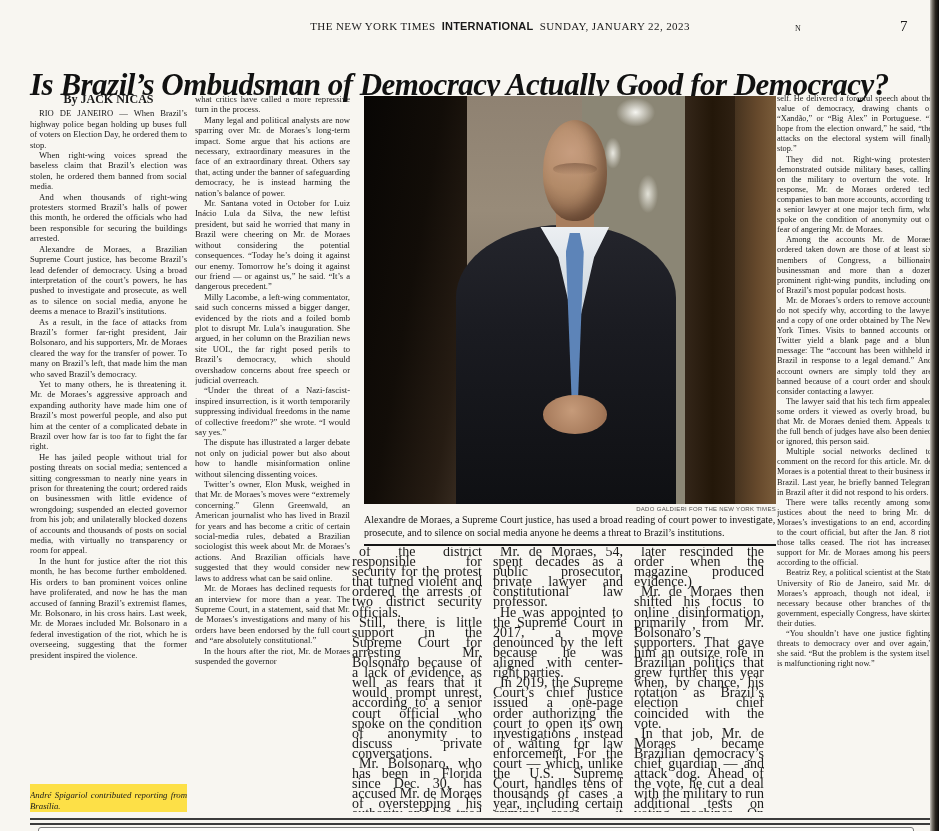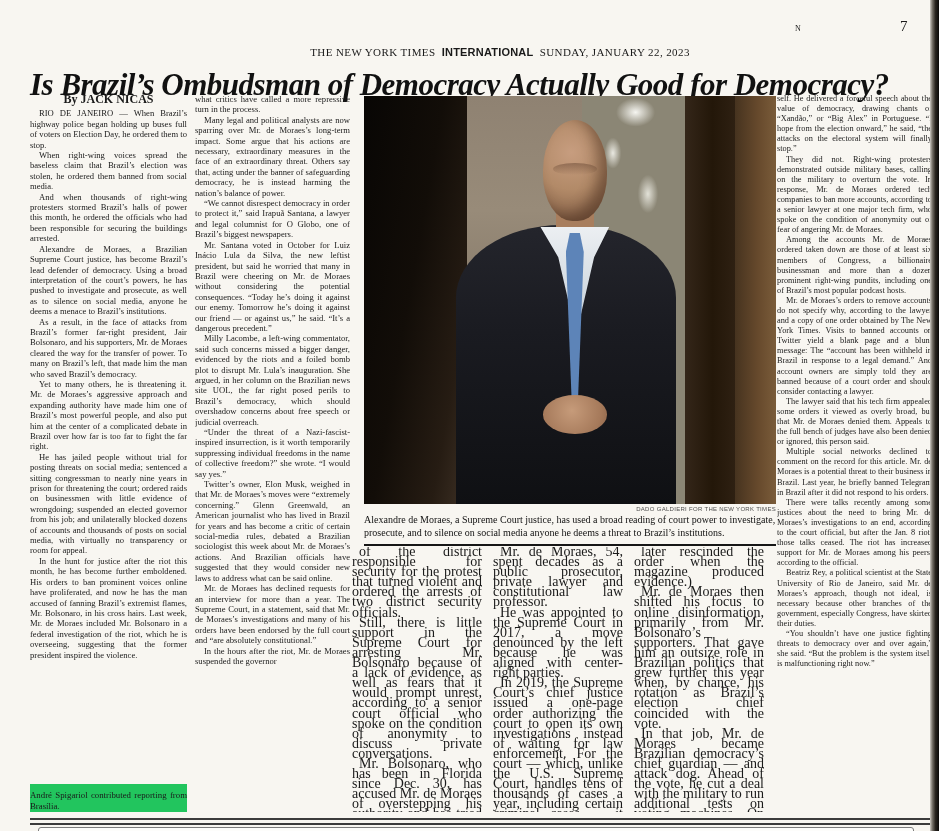--- a/index.html
+++ b/index.html
@@ -6,38 +6,38 @@
   body{
     width:939px;height:831px;position:relative;overflow:hidden;
     background:#f8f6f1;
     font-family:"Liberation Serif",serif;color:#1a1a1a;
   }
   
   .scan-edge{position:absolute;right:0;top:0;width:9px;height:831px;
     background:linear-gradient(90deg,#cfccc5 0%,#7a756c 25%,#2a2620 60%,#0a0908 100%);}
   
   .masthead{position:absolute;top:20px;left:60px;width:880px;text-align:center;
-    font-size:11px;letter-spacing:.4px;white-space:nowrap;margin-top:26px;}
+    font-size:11px;letter-spacing:.4px;white-space:nowrap;}
   .masthead .paper{font-family:"Liberation Serif",serif;}
   .masthead .section{font-family:"Liberation Sans",sans-serif;font-weight:bold;letter-spacing:.2px;}
   .masthead .date{font-family:"Liberation Serif",serif;}
   .edition-mark{position:absolute;top:24px;left:795px;font-size:8px;}
   .page-number{position:absolute;top:18px;left:900px;font-size:15px;}
   
   .headline{position:absolute;top:46px;left:30px;width:885px;text-align:left;
     font-size:31px;font-weight:bold;font-style:italic;letter-spacing:-.5px;color:#111;}
   
   .col{position:absolute;top:94px;height:720px;overflow:hidden;font-size:8.6px;line-height:10.4px;text-align:justify;}
   #col1{left:30px;width:157px;}
   #col2{left:195px;width:155px;}
   #col6{left:777px;width:155px;font-size:8.3px;line-height:10.1px;}
   .para{margin:0;text-indent:9px;}
   .para.noindent{text-indent:0;}
   .byline{text-align:center;font-weight:bold;font-size:12px;margin:0 0 4px 0;}
-  .contributor{position:absolute;bottom:2px;left:0;right:0;font-size:8.8px;line-height:11px;text-align:justify;background:#22c55e;padding-top:6px;margin-top:22px;}
+  .contributor{position:absolute;bottom:2px;left:0;right:0;font-style:italic;font-size:8.8px;line-height:11px;text-align:justify;background:#fde047;padding-top:6px;margin-top:22px;}
   
   #photo-block{position:absolute;left:364px;top:96px;width:412px;}
   .photo{position:relative;width:412px;height:408px;overflow:hidden;background:#6e6254;}
   .ph-left{position:absolute;left:0;top:0;width:26%;height:100%;
     background:linear-gradient(100deg,#080604 0%,#120d08 45%,#261c13 78%,#3f3226 100%);}
   .ph-wall{position:absolute;left:25%;top:0;width:29%;height:100%;
     background:linear-gradient(180deg,#8f8272 0%,#988b79 28%,#837767 58%,#5d5246 100%);}
   .ph-glass{position:absolute;left:53%;top:0;width:25%;height:100%;background:#8b8675;
     background-image:
       radial-gradient(ellipse 30px 22px at 52% 4%,rgba(252,252,248,.95),transparent 65%),
@@ -107,24 +107,24 @@
       <p class="para">Yet to many others, he is threatening it. Mr. de Moraes’s aggressive approach and expanding authority have made him one of Brazil’s most powerful people, and also put him at the center of a complicated debate in Brazil over how far is too far to fight the far right.</p>
       <p class="para">He has jailed people without trial for posting threats on social media; sentenced a sitting congressman to nearly nine years in prison for threatening the court; ordered raids on businessmen with little evidence of wrongdoing; suspended an elected governor from his job; and unilaterally blocked dozens of accounts and thousands of posts on social media, with virtually no transparency or room for appeal.</p>
       <p class="para">In the hunt for justice after the riot this month, he has become further emboldened. His orders to ban prominent voices online have proliferated, and now he has the man accused of fanning Brazil’s extremist flames, Mr. Bolsonaro, in his cross hairs. Last week, Mr. de Moraes included Mr. Bolsonaro in a federal investigation of the riot, which he is overseeing, suggesting that the former president inspired the violence.</p>
     </div>
   <div class="contributor">André Spigariol contributed reporting from Brasília.</div>
 </div>
 
 <div class="col" id="col2">
     <p class="para noindent">what critics have called a more repressive turn in the process.</p>
     <p class="para">Many legal and political analysts are now sparring over Mr. de Moraes’s long-term impact. Some argue that his actions are necessary, extraordinary measures in the face of an extraordinary threat. Others say that, acting under the banner of safeguarding democracy, he is instead harming the nation’s balance of power.</p>
-    <p class="para">“We cannot disrespect democracy in order to protect it,” said Irapuã Santana, a lawyer and legal columnist for O Globo, one of Brazil’s biggest newspapers.</p>
     <p class="para">Mr. Santana voted in October for Luiz Inácio Lula da Silva, the new leftist president, but said he worried that many in Brazil were cheering on Mr. de Moraes without considering the potential consequences. “Today he’s doing it against our enemy. Tomorrow he’s doing it against our friend — or against us,” he said. “It’s a dangerous precedent.”</p>
     <p class="para">Milly Lacombe, a left-wing commentator, said such concerns missed a bigger danger, evidenced by the riots and a foiled bomb plot to disrupt Mr. Lula’s inauguration. She argued, in her column on the Brazilian news site UOL, the far right posed perils to Brazil’s democracy, which should overshadow concerns about free speech or judicial overreach.</p>
     <p class="para">“Under the threat of a Nazi-fascist-inspired insurrection, is it worth temporarily suppressing individual freedoms in the name of collective freedom?” she wrote. “I would say yes.”</p>
+    <p class="para">The dispute has illustrated a larger debate not only on judicial power but also about how to handle misinformation online without silencing dissenting voices.</p>
     <p class="para">Twitter’s owner, Elon Musk, weighed in that Mr. de Moraes’s moves were “extremely concerning.” Glenn Greenwald, an American journalist who has lived in Brazil for years and has become a critic of certain social-media rules, debated a Brazilian sociologist this week about Mr. de Moraes’s actions. And Brazilian officials have suggested that they would consider new laws to address what can be said online.</p>
     <p class="para">Mr. de Moraes has declined requests for an interview for more than a year. The Supreme Court, in a statement, said that Mr. de Moraes’s investigations and many of his orders have been endorsed by the full court and “are absolutely constitutional.”</p>
     <p class="para">In the hours after the riot, Mr. de Moraes suspended the governor</p>
   </div>
 
 <div id="photo-block">
   <div class="photo">
     <div class="ph-left"></div>
     <div class="ph-wall"></div>
     <div class="ph-glass"></div>

